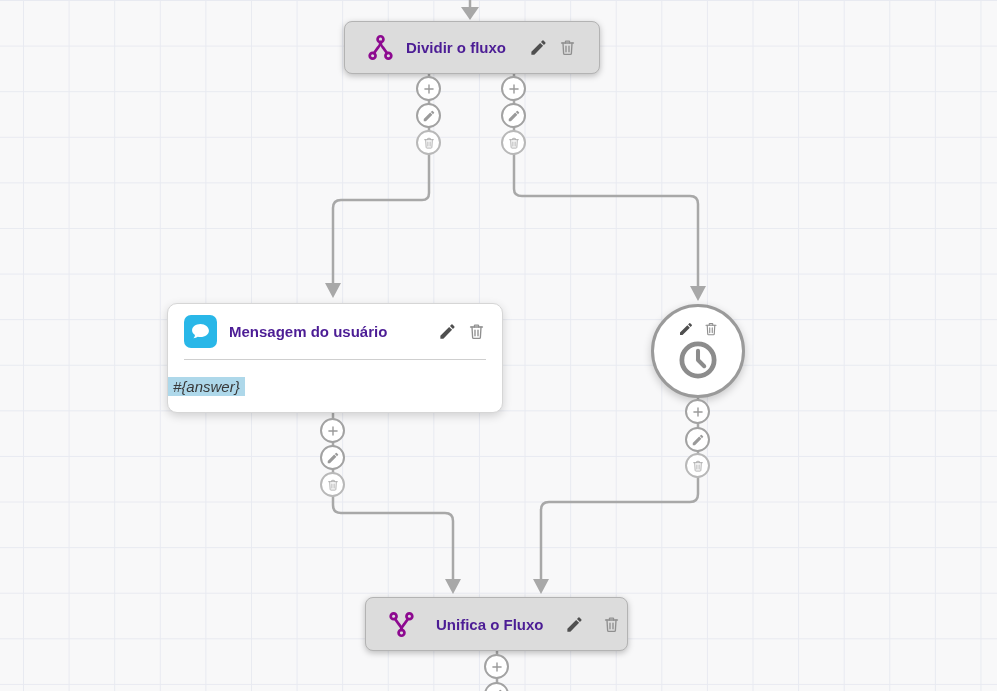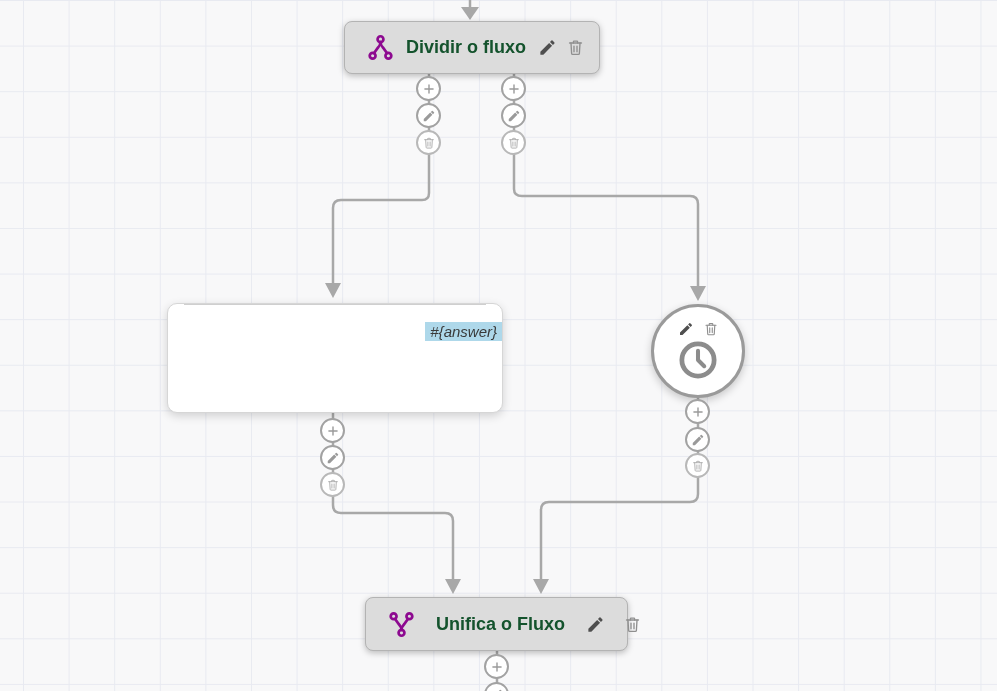--- a/index.html
+++ b/index.html
@@ -19,37 +19,37 @@
 
   .node{position:absolute;z-index:2;box-sizing:border-box;display:flex;align-items:center;}
   .node-gray{
     background:#dcdcdc;border:1px solid #b3b3b3;border-radius:8px;
     box-shadow:0 2px 6px rgba(0,0,0,.25);padding:0 22px;
   }
   .node-white{
     background:#ffffff;border:1px solid #d6d6d6;border-radius:10px;
     box-shadow:0 3px 10px rgba(0,0,0,.16);flex-direction:column;align-items:stretch;padding:0;
   }
-  .ntitle{font-size:18px;font-weight:700;color:#14532d;flex:1;margin:0 12px;white-space:nowrap;}
+  .ntitle{font-size:15px;font-weight:700;color:#4c1d95;flex:1;margin:0 12px;white-space:nowrap;}
   .nicon{display:flex;align-items:center;justify-content:center;}
   .nicon.purple{color:#8d0a90;width:27px;height:27px;}
   .nicon.purple svg{width:27px;height:27px;display:block;}
   .act{width:20px;height:20px;display:flex;align-items:center;justify-content:center;cursor:pointer;}
   .act svg{width:19px;height:19px;display:block;}
   .act.dark{color:#4f4f4f;}
   .act.light{color:#8f8f8f;margin-left:9px;}
 
   .msg-header{display:flex;align-items:center;height:56px;padding:0 16px;}
   .badge-blue{
     width:33px;height:33px;border-radius:7px;background:#29b7e8;flex:none;
     display:flex;align-items:center;justify-content:center;
   }
   .badge-blue svg{width:23px;height:23px;display:block;}
   .msg-divider{border-top:1px solid #cfcfcf;margin:0 16px;}
-  .msg-body{height:52px;display:flex;align-items:center;justify-content:flex-end;}
+  .msg-body{height:52px;display:flex;align-items:center;justify-content:flex-start;}
   .variable-chip{
     font-style:italic;font-size:15px;color:#393939;background:#aed8ea;padding:1px 5px;
   }
 
   .timer{
     position:absolute;z-index:2;box-sizing:border-box;width:94px;height:94px;border-radius:50%;
     background:#fff;border:3px solid #9a9a9a;box-shadow:0 3px 8px rgba(0,0,0,.2);
     display:flex;flex-direction:column;align-items:center;padding-top:13px;
   }
   .timer-actions{display:flex;align-items:center;gap:8px;}
@@ -156,67 +156,88 @@
         <svg viewBox="0 0 24 24" fill="none" stroke="currentColor" stroke-width="1.7" stroke-linecap="round" stroke-linejoin="round">
           <path d="M4.5 6.3h15"></path>
           <path d="M9.3 6.3V4.9c0-.5.4-.9.9-.9h3.6c.5 0 .9.4.9.9v1.4"></path>
           <path d="M6.3 6.3l.8 13.2c.05.7.6 1.2 1.3 1.2h7.2c.7 0 1.25-.5 1.3-1.2l.8-13.2"></path>
           <path d="M10.1 10.2v7.2M13.9 10.2v7.2"></path>
         </svg>
       </span>
     </div>
 
   <div class="node node-white" style="left:167px;top:303px;width:336px;height:110px;">
-    <div class="msg-divider"></div>
-    <div class="msg-body">
-      <span class="variable-chip">#{answer}</span>
-    </div>
-  </div>
-
-  <div class="pbtn" style="left:320px;top:418px;">
-      <span>
-        <svg viewBox="0 0 24 24" fill="none" stroke="currentColor" stroke-width="2.4" stroke-linecap="round">
-          <path d="M12 5v14M5 12h14"></path>
-        </svg>
-      </span>
-    </div>
-  <div class="pbtn" style="left:320px;top:445px;">
-      <span>
-        <svg viewBox="0 0 24 24" fill="currentColor">
-          <path d="M3 17.25V21h3.75L17.81 9.94l-3.75-3.75L3 17.25zM20.71 7.04c.39-.39.39-1.02 0-1.41l-2.34-2.34a.996.996 0 0 0-1.41 0l-1.83 1.83 3.75 3.75 1.83-1.83z"></path>
-        </svg>
-      </span>
-    </div>
-  <div class="pbtn faded" style="left:320px;top:472px;">
-      <span>
-        <svg viewBox="0 0 24 24" fill="none" stroke="currentColor" stroke-width="1.7" stroke-linecap="round" stroke-linejoin="round">
-          <path d="M4.5 6.3h15"></path>
-          <path d="M9.3 6.3V4.9c0-.5.4-.9.9-.9h3.6c.5 0 .9.4.9.9v1.4"></path>
-          <path d="M6.3 6.3l.8 13.2c.05.7.6 1.2 1.3 1.2h7.2c.7 0 1.25-.5 1.3-1.2l.8-13.2"></path>
-          <path d="M10.1 10.2v7.2M13.9 10.2v7.2"></path>
-        </svg>
-      </span>
-    </div>
-
-  <div class="timer" style="left:651px;top:304px;">
-    <div class="timer-actions">
+    <div class="msg-header">
+      <span class="badge-blue">
+          <svg viewBox="0 0 24 24">
+            <path d="M12 4.2c-4.9 0-8.8 2.9-8.8 6.5 0 2 1.2 3.8 3 5-.05 1.1-.5 2.4-1.6 3.4 1.8-.1 3.4-.8 4.5-1.6.9.2 1.9.3 2.9.3 4.9 0 8.8-2.9 8.8-6.6S16.9 4.2 12 4.2z" fill="#ffffff"></path>
+          </svg>
+        </span>
+      <span class="ntitle">Mensagem do usuário</span>
       <span class="act dark">
           <svg viewBox="0 0 24 24" fill="currentColor">
             <path d="M3 17.25V21h3.75L17.81 9.94l-3.75-3.75L3 17.25zM20.71 7.04c.39-.39.39-1.02 0-1.41l-2.34-2.34a.996.996 0 0 0-1.41 0l-1.83 1.83 3.75 3.75 1.83-1.83z"></path>
           </svg>
         </span>
       <span class="act light">
           <svg viewBox="0 0 24 24" fill="none" stroke="currentColor" stroke-width="1.7" stroke-linecap="round" stroke-linejoin="round">
             <path d="M4.5 6.3h15"></path>
             <path d="M9.3 6.3V4.9c0-.5.4-.9.9-.9h3.6c.5 0 .9.4.9.9v1.4"></path>
             <path d="M6.3 6.3l.8 13.2c.05.7.6 1.2 1.3 1.2h7.2c.7 0 1.25-.5 1.3-1.2l.8-13.2"></path>
             <path d="M10.1 10.2v7.2M13.9 10.2v7.2"></path>
           </svg>
         </span>
     </div>
+    <div class="msg-divider"></div>
+    <div class="msg-body">
+      <span class="variable-chip">#{answer}</span>
+    </div>
+  </div>
+
+  <div class="pbtn" style="left:320px;top:418px;">
+      <span>
+        <svg viewBox="0 0 24 24" fill="none" stroke="currentColor" stroke-width="2.4" stroke-linecap="round">
+          <path d="M12 5v14M5 12h14"></path>
+        </svg>
+      </span>
+    </div>
+  <div class="pbtn" style="left:320px;top:445px;">
+      <span>
+        <svg viewBox="0 0 24 24" fill="currentColor">
+          <path d="M3 17.25V21h3.75L17.81 9.94l-3.75-3.75L3 17.25zM20.71 7.04c.39-.39.39-1.02 0-1.41l-2.34-2.34a.996.996 0 0 0-1.41 0l-1.83 1.83 3.75 3.75 1.83-1.83z"></path>
+        </svg>
+      </span>
+    </div>
+  <div class="pbtn faded" style="left:320px;top:472px;">
+      <span>
+        <svg viewBox="0 0 24 24" fill="none" stroke="currentColor" stroke-width="1.7" stroke-linecap="round" stroke-linejoin="round">
+          <path d="M4.5 6.3h15"></path>
+          <path d="M9.3 6.3V4.9c0-.5.4-.9.9-.9h3.6c.5 0 .9.4.9.9v1.4"></path>
+          <path d="M6.3 6.3l.8 13.2c.05.7.6 1.2 1.3 1.2h7.2c.7 0 1.25-.5 1.3-1.2l.8-13.2"></path>
+          <path d="M10.1 10.2v7.2M13.9 10.2v7.2"></path>
+        </svg>
+      </span>
+    </div>
+
+  <div class="timer" style="left:651px;top:304px;">
+    <div class="timer-actions">
+      <span class="act dark">
+          <svg viewBox="0 0 24 24" fill="currentColor">
+            <path d="M3 17.25V21h3.75L17.81 9.94l-3.75-3.75L3 17.25zM20.71 7.04c.39-.39.39-1.02 0-1.41l-2.34-2.34a.996.996 0 0 0-1.41 0l-1.83 1.83 3.75 3.75 1.83-1.83z"></path>
+          </svg>
+        </span>
+      <span class="act light">
+          <svg viewBox="0 0 24 24" fill="none" stroke="currentColor" stroke-width="1.7" stroke-linecap="round" stroke-linejoin="round">
+            <path d="M4.5 6.3h15"></path>
+            <path d="M9.3 6.3V4.9c0-.5.4-.9.9-.9h3.6c.5 0 .9.4.9.9v1.4"></path>
+            <path d="M6.3 6.3l.8 13.2c.05.7.6 1.2 1.3 1.2h7.2c.7 0 1.25-.5 1.3-1.2l.8-13.2"></path>
+            <path d="M10.1 10.2v7.2M13.9 10.2v7.2"></path>
+          </svg>
+        </span>
+    </div>
     <span class="clock-wrap">
         <svg viewBox="0 0 24 24" fill="none" stroke="currentColor" stroke-linecap="round">
           <circle cx="12" cy="12" r="8.8" stroke-width="2.6"></circle>
           <path d="M12 12V7M12 12l3.4 3.4" stroke-width="2.2"></path>
         </svg>
       </span>
   </div>
 
   <div class="pbtn" style="left:685px;top:399px;">
       <span>

